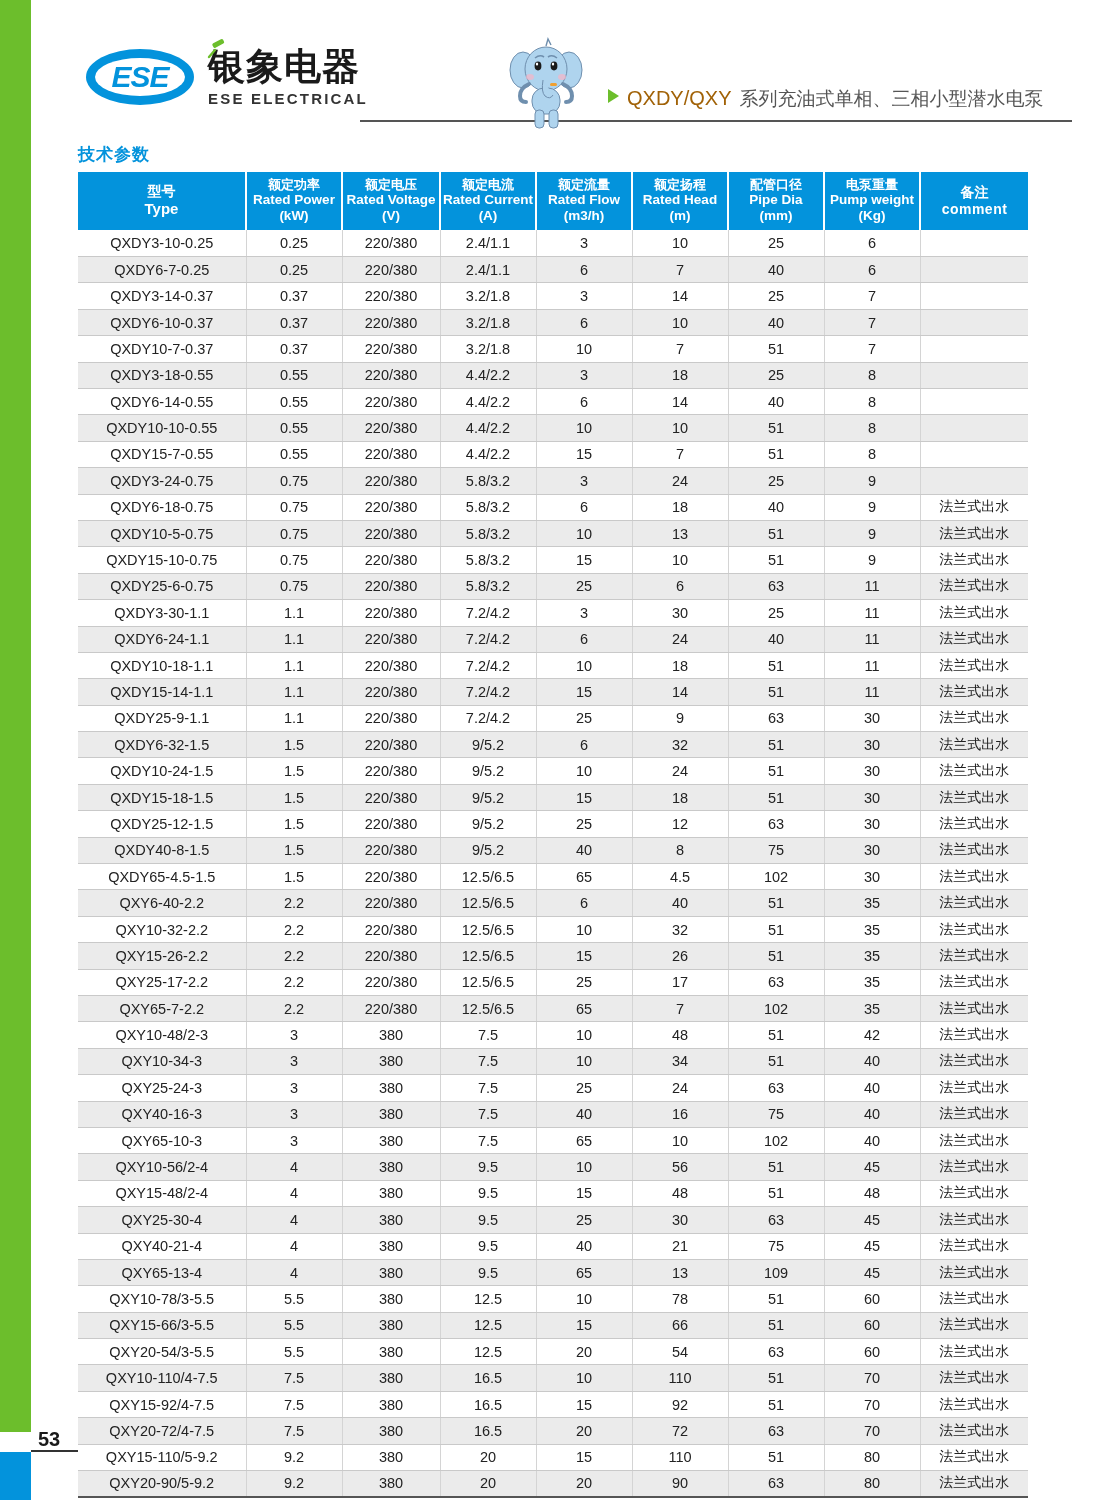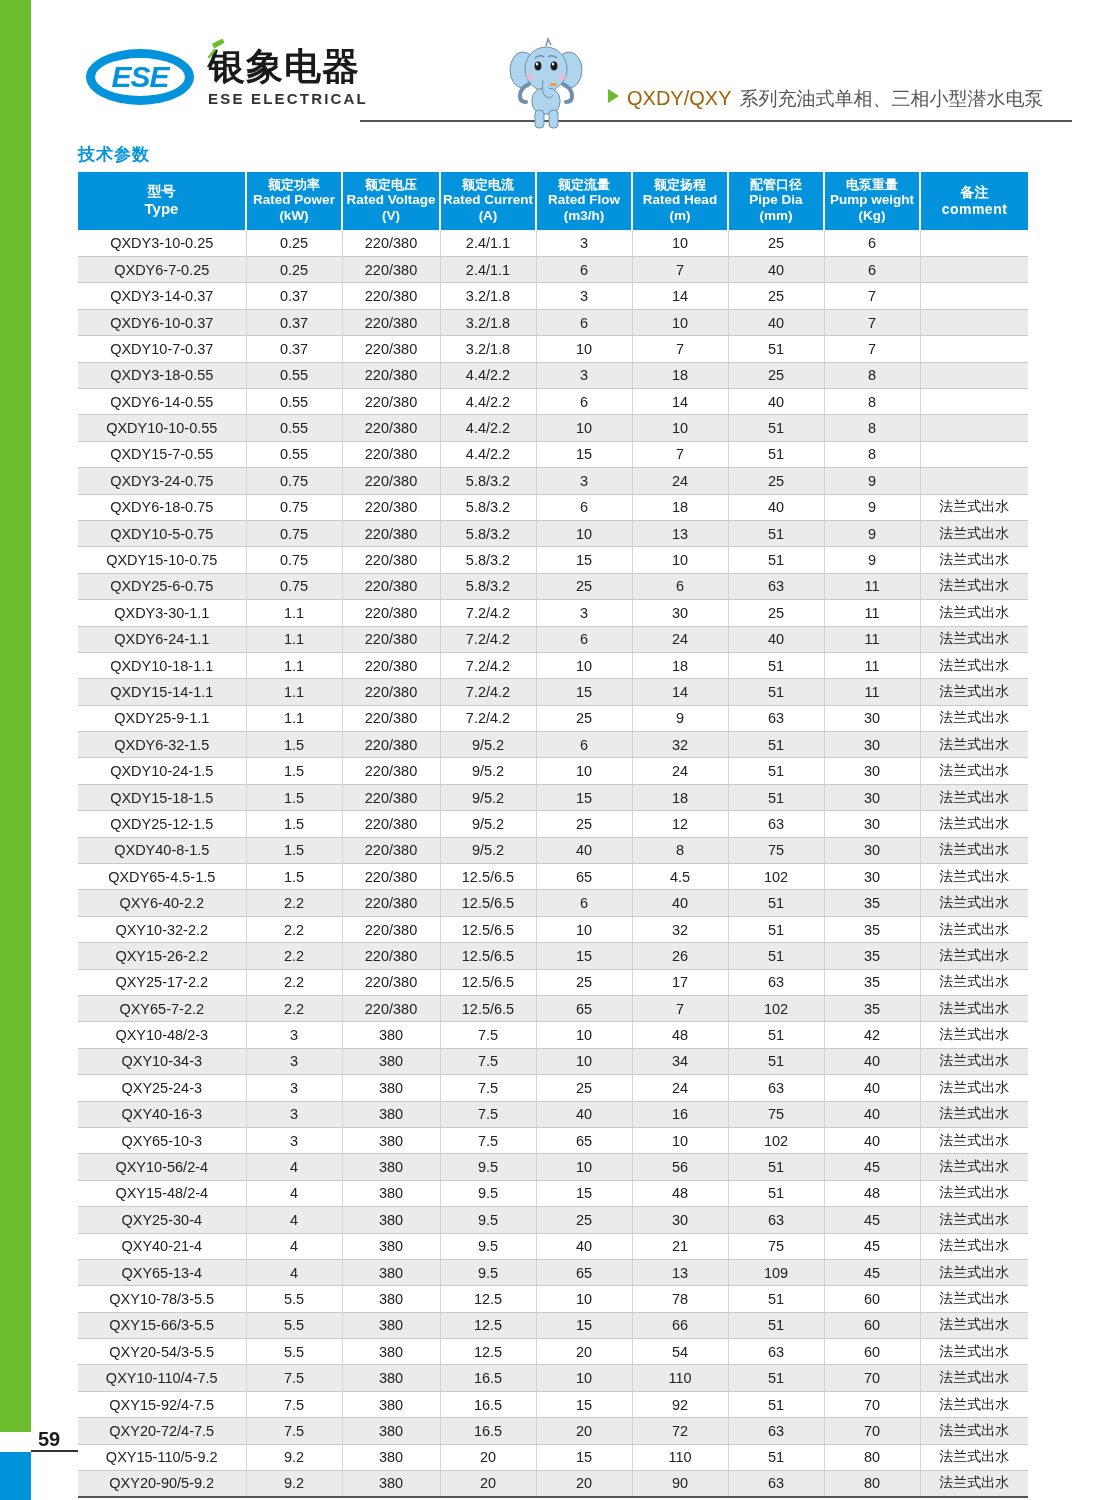--- a/index.html
+++ b/index.html
@@ -804,14 +804,14 @@
             <td>90</td>
             <td>63</td>
             <td>80</td>
             <td class="cmt">法兰式出水</td>
           </tr>
         </tbody>
     </table>
   </div>
 
   <div class="footer-rule"></div>
-  <div class="page-num">59</div>
+  <div class="page-num">53</div>
 </div>
 
 </body></html>

